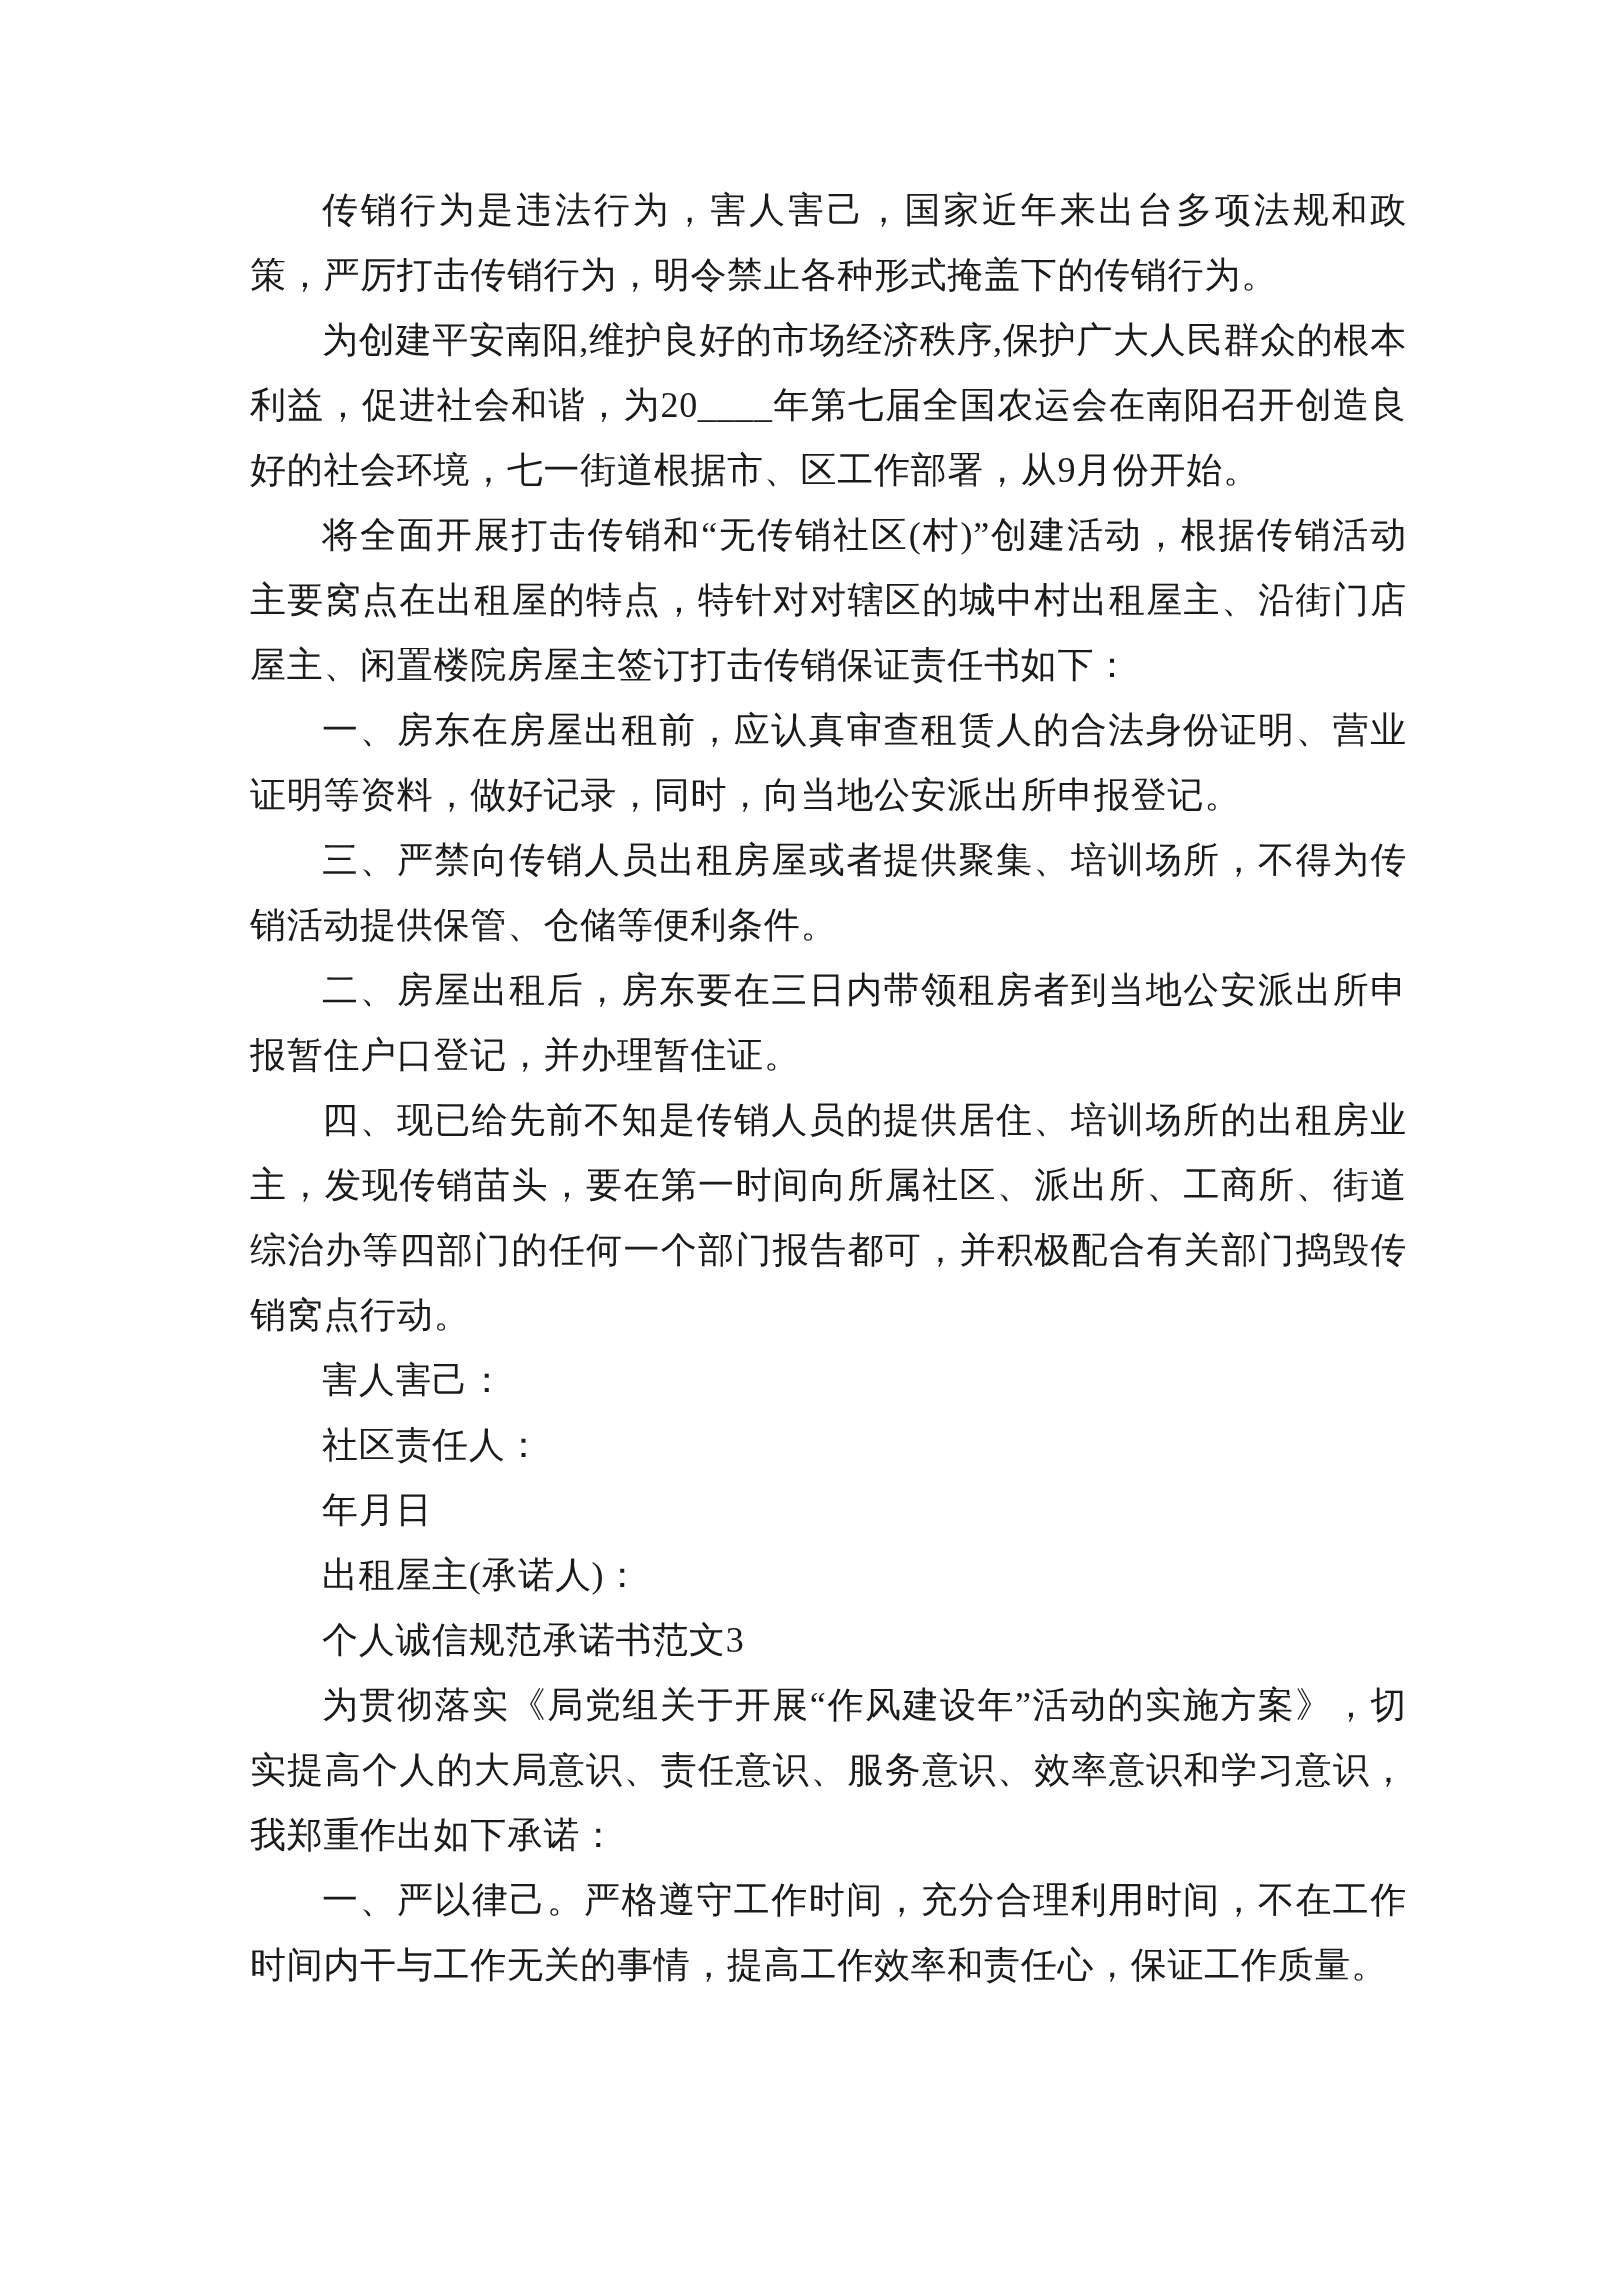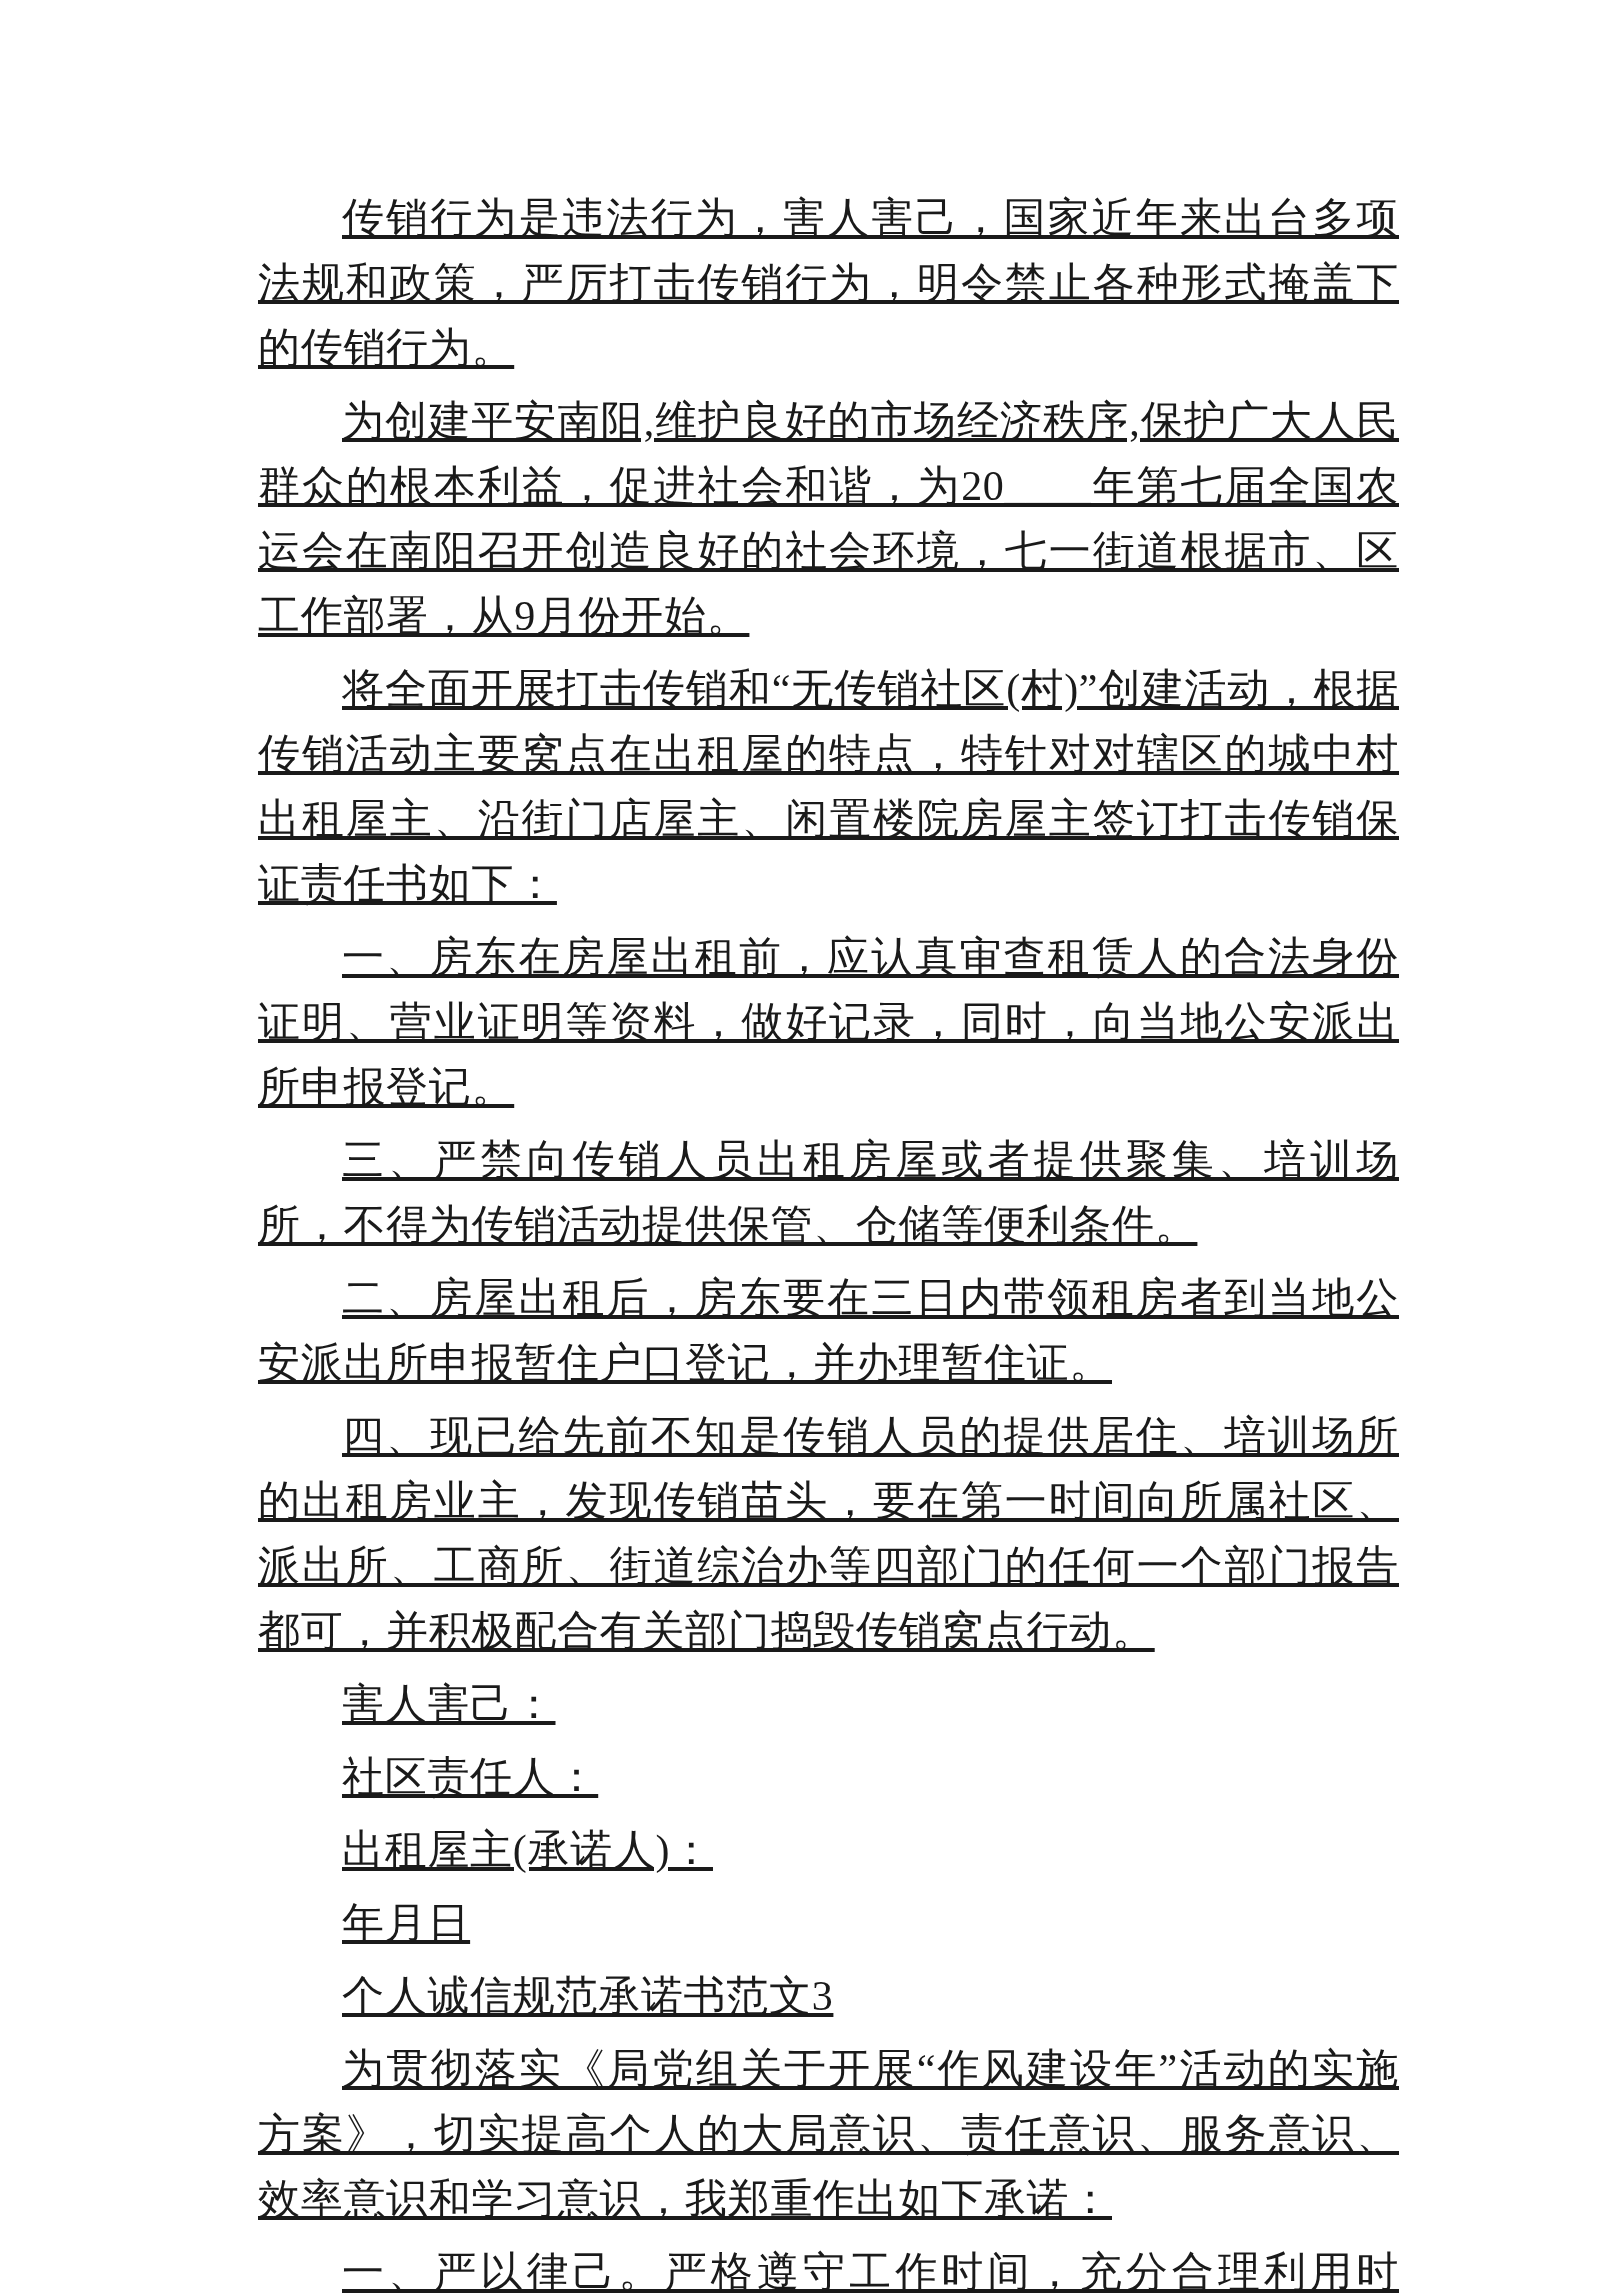--- a/index.html
+++ b/index.html
@@ -16,46 +16,45 @@
     font-family: "Liberation Serif", "DejaVu Serif", serif;
     color: #1a1a1a;
   }
   .content {
     position: absolute;
     top: 178px;
     left: 250px;
     width: 1157px;
   }
   .content p {
-    margin: 8px;
+    margin: 0;
     padding: 0;
-    font-size: 42px;
+    font-size: 36px;
     line-height: 65px;
     text-indent: 2em;
     text-align: justify;
     text-justify: inter-ideograph;
     letter-spacing: 0.7px;
     word-break: break-all;
-    text-decoration: underline;
   }
 </style>
 </head>
 <body>
 
 <div class="page">
   <div class="content" id="doc-content">
       <p>传销行为是违法行为，害人害己，国家近年来出台多项法规和政策，严厉打击传销行为，明令禁止各种形式掩盖下的传销行为。</p>
       <p>为创建平安南阳,维护良好的市场经济秩序,保护广大人民群众的根本利益，促进社会和谐，为20____年第七届全国农运会在南阳召开创造良好的社会环境，七一街道根据市、区工作部署，从9月份开始。</p>
       <p>将全面开展打击传销和“无传销社区(村)”创建活动，根据传销活动主要窝点在出租屋的特点，特针对对辖区的城中村出租屋主、沿街门店屋主、闲置楼院房屋主签订打击传销保证责任书如下：</p>
       <p>一、房东在房屋出租前，应认真审查租赁人的合法身份证明、营业证明等资料，做好记录，同时，向当地公安派出所申报登记。</p>
       <p>三、严禁向传销人员出租房屋或者提供聚集、培训场所，不得为传销活动提供保管、仓储等便利条件。</p>
       <p>二、房屋出租后，房东要在三日内带领租房者到当地公安派出所申报暂住户口登记，并办理暂住证。</p>
       <p>四、现已给先前不知是传销人员的提供居住、培训场所的出租房业主，发现传销苗头，要在第一时间向所属社区、派出所、工商所、街道综治办等四部门的任何一个部门报告都可，并积极配合有关部门捣毁传销窝点行动。</p>
       <p>害人害己：</p>
       <p>社区责任人：</p>
+      <p>年月日</p>
       <p>出租屋主(承诺人)：</p>
-      <p>年月日</p>
       <p>个人诚信规范承诺书范文3</p>
       <p>为贯彻落实《局党组关于开展“作风建设年”活动的实施方案》，切实提高个人的大局意识、责任意识、服务意识、效率意识和学习意识，我郑重作出如下承诺：</p>
       <p>一、严以律己。严格遵守工作时间，充分合理利用时间，不在工作时间内干与工作无关的事情，提高工作效率和责任心，保证工作质量。</p>
     </div>
 </div>
 
 
 </body></html>

